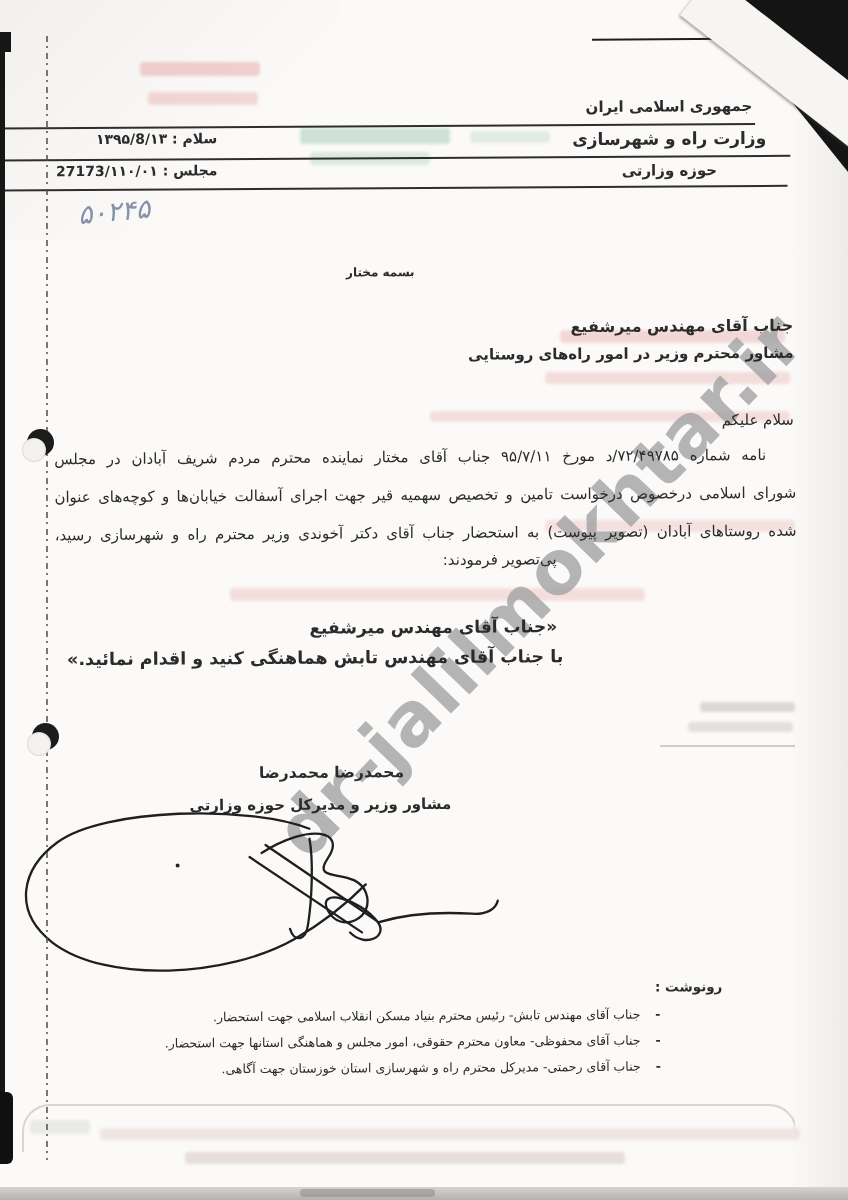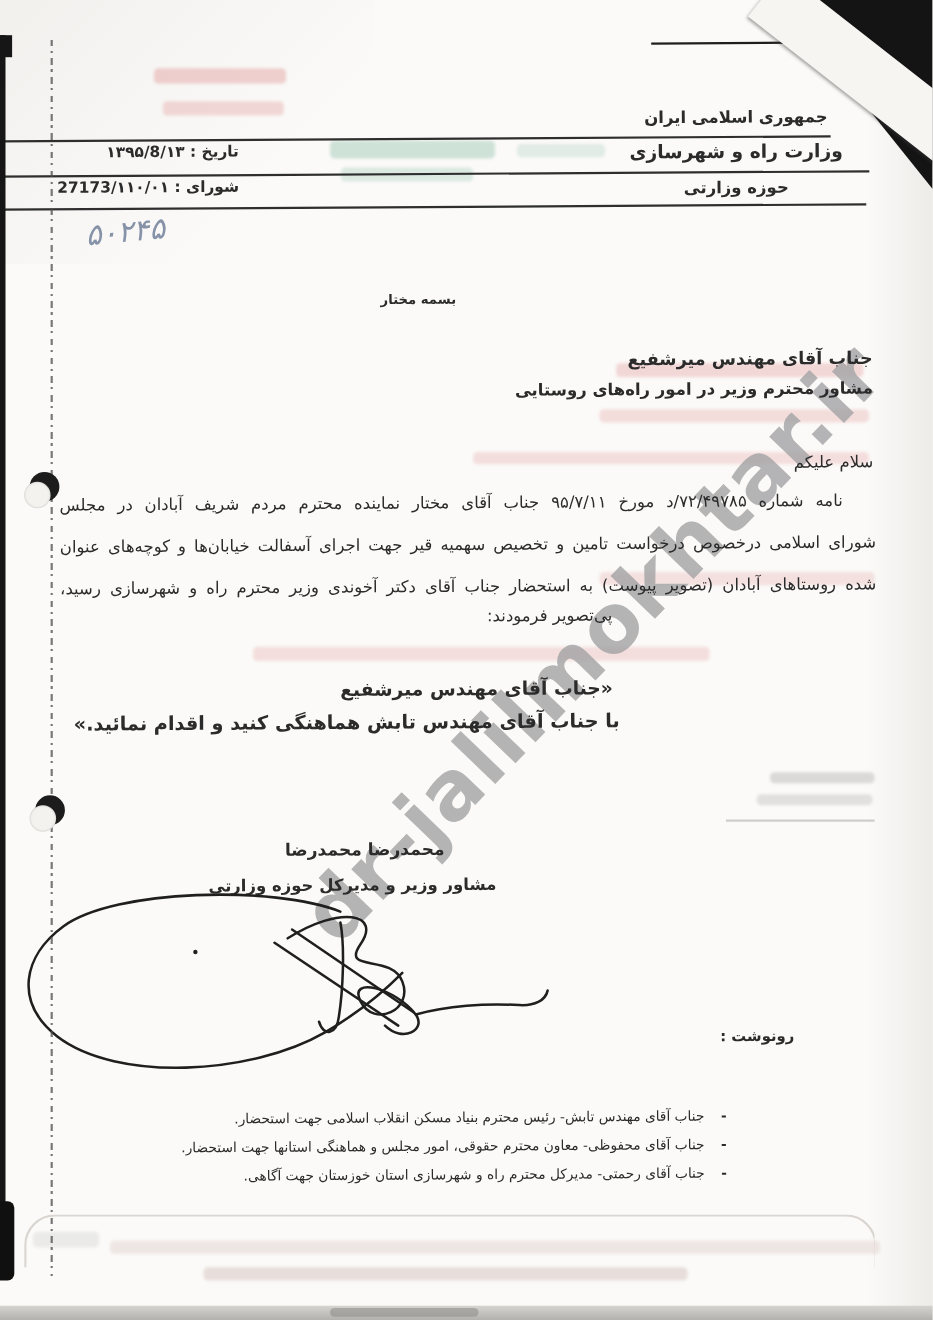--- a/index.html
+++ b/index.html
@@ -52,21 +52,21 @@
   .bodyblock{left:55px;top:438px;width:742px;font-size:15px;line-height:38px;}
   .jline{text-align:justify;text-align-last:justify;}
   .indent{padding-right:30px;}
   .postscript{left:443px;top:551px;font-size:15px;}
   .quote1{right:291px;top:617px;font-size:17px;}
   .quote2{right:285px;top:647px;font-size:17.5px;}
   .signer1{right:445px;top:763px;font-size:15.5px;}
   .signer2{right:398px;top:795px;font-size:15px;}
   .sig-svg{left:8px;top:800px;}
   
-  .cc-label{right:128px;top:936px;font-size:13.5px;}
+  .cc-label{right:128px;top:980px;font-size:13.5px;}
   .cc-list{right:190px;top:1003px;width:560px;font-size:12.5px;}
   .cc-row{display:flex;direction:rtl;gap:15px;line-height:26px;justify-content:flex-start;}
   .cc-dash{font-weight:bold;}
   
   .watermark{left:539px;top:585px;transform:translate(-50%,-50%) rotate(-46deg);
      font-size:74px;font-weight:bold;color:#a3a3a5;opacity:.8;letter-spacing:1px;white-space:nowrap;
      font-family:"DejaVu Sans",sans-serif;z-index:2;}
   
   .bleed{filter:blur(1.6px);border-radius:4px;z-index:1;}
   .bp{background:rgba(224,150,150,.42);}
@@ -111,25 +111,25 @@
 
     <div class="abs rule rule1"></div>
     <div class="abs rule rule2"></div>
     <div class="abs rule rule3"></div>
 
     <div class="abs fa b head-col country">جمهوری اسلامی ایران</div>
     <div class="abs fa b head-col ministry">وزارت راه و شهرسازی</div>
     <div class="abs fa b head-col office">حوزه وزارتی</div>
 
     <div class="abs fa b meta-row date-row nowrap">
-      <span>تاریخ :</span>
+      <span>سلام :</span>
       <span>۱۳۹۵/8/۱۳</span>
     </div>
     <div class="abs fa b meta-row num-row nowrap">
-      <span>شورای :</span>
+      <span>مجلس :</span>
       <span>27173/۱۱۰/۰۱</span>
     </div>
     <div class="abs fa handnum nowrap">۵۰۲۴۵</div>
 
     <div class="abs fa b bismillah nowrap">بسمه مختار</div>
     <div class="abs fa recipient">
       <div class="b l1 nowrap">جناب آقای مهندس میرشفیع</div>
       <div class="b l2 nowrap">مشاور محترم وزیر در امور راه‌های روستایی</div>
     </div>
     <div class="abs fa salutation nowrap">سلام علیکم</div>

